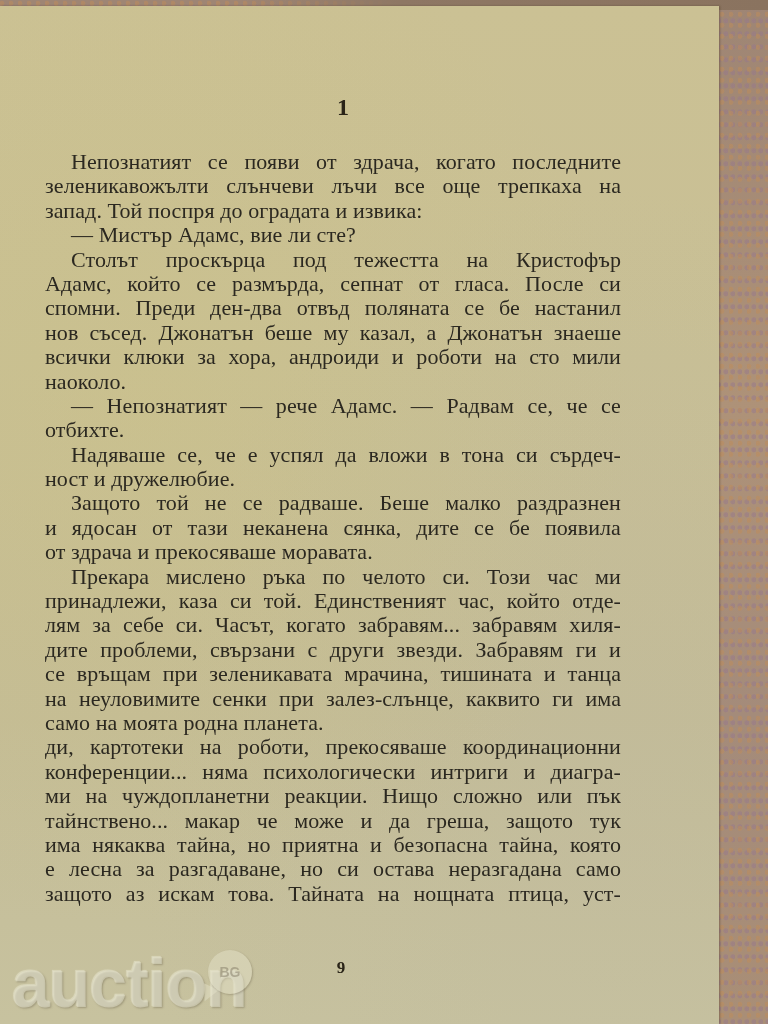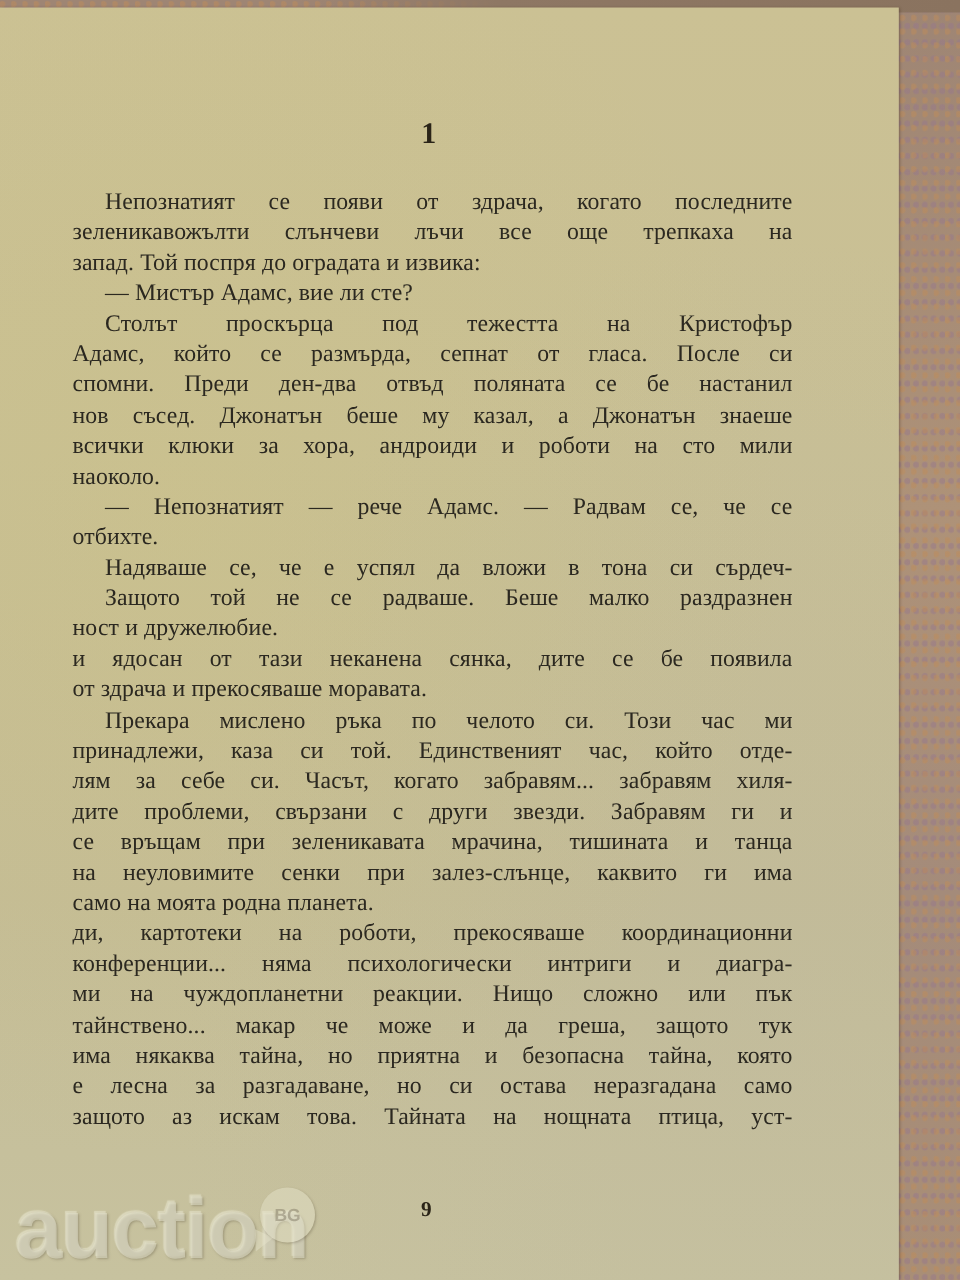--- a/index.html
+++ b/index.html
@@ -25,22 +25,22 @@
         radial-gradient(ellipse at 20% 40%, rgba(205,195,130,0.35), transparent 60%),
         radial-gradient(ellipse at 85% 80%, rgba(190,185,160,0.35), transparent 55%),
         linear-gradient(180deg, #cbc194 0%, #c8bf95 35%, #c4bc96 70%, #c7c29f 100%);
       box-shadow: 1px 0 2px rgba(60,40,20,0.35);
     }
     .chapter {
       position: absolute; left: 0; width: 686px; top: 88px;
       text-align: center; font-weight: bold; font-size: 24px; color: #2a2418;
     }
     .text {
-      position: absolute; left: 58px; top: 144px; width: 576px;
-      color: #2b2820; font-size: 19px; line-height: 24.4px;
+      position: absolute; left: 45px; top: 144px; width: 576px;
+      color: #2b2820; font-size: 22px; line-height: 24.4px;
       letter-spacing: 0.1px;
     }
     .line {
       display: block; white-space: nowrap; text-align: justify; text-align-last: justify;
       height: 24.4px;
     }
     .line.last { text-align-last: left; }
     .line.indent { padding-left: 26px; }
     .page-num {
       position: absolute; left: 326px; top: 952px; width: 30px; text-align: center;
@@ -85,22 +85,22 @@
       <span class="line indent last">— Мистър Адамс, вие ли сте?</span>
       <span class="line indent">Столът проскърца под тежестта на Кристофър</span>
       <span class="line">Адамс, който се размърда, сепнат от гласа. После си</span>
       <span class="line">спомни. Преди ден-два отвъд поляната се бе настанил</span>
       <span class="line">нов съсед. Джонатън беше му казал, а Джонатън знаеше</span>
       <span class="line">всички клюки за хора, андроиди и роботи на сто мили</span>
       <span class="line last">наоколо.</span>
       <span class="line indent">— Непознатият — рече Адамс. — Радвам се, че се</span>
       <span class="line last">отбихте.</span>
       <span class="line indent">Надяваше се, че е успял да вложи в тона си сърдеч-</span>
+      <span class="line last">ност и дружелюбие.</span>
       <span class="line indent">Защото той не се радваше. Беше малко раздразнен</span>
-      <span class="line last">ност и дружелюбие.</span>
       <span class="line">и ядосан от тази неканена сянка, дите се бе появила</span>
       <span class="line last">от здрача и прекосяваше моравата.</span>
       <span class="line indent">Прекара мислено ръка по челото си. Този час ми</span>
       <span class="line">принадлежи, каза си той. Единственият час, който отде-</span>
       <span class="line">лям за себе си. Часът, когато забравям... забравям хиля-</span>
       <span class="line">дите проблеми, свързани с други звезди. Забравям ги и</span>
       <span class="line">се връщам при зеленикавата мрачина, тишината и танца</span>
       <span class="line">на неуловимите сенки при залез-слънце, каквито ги има</span>
       <span class="line last">само на моята родна планета.</span>
       <span class="line">ди, картотеки на роботи, прекосяваше координационни</span>

